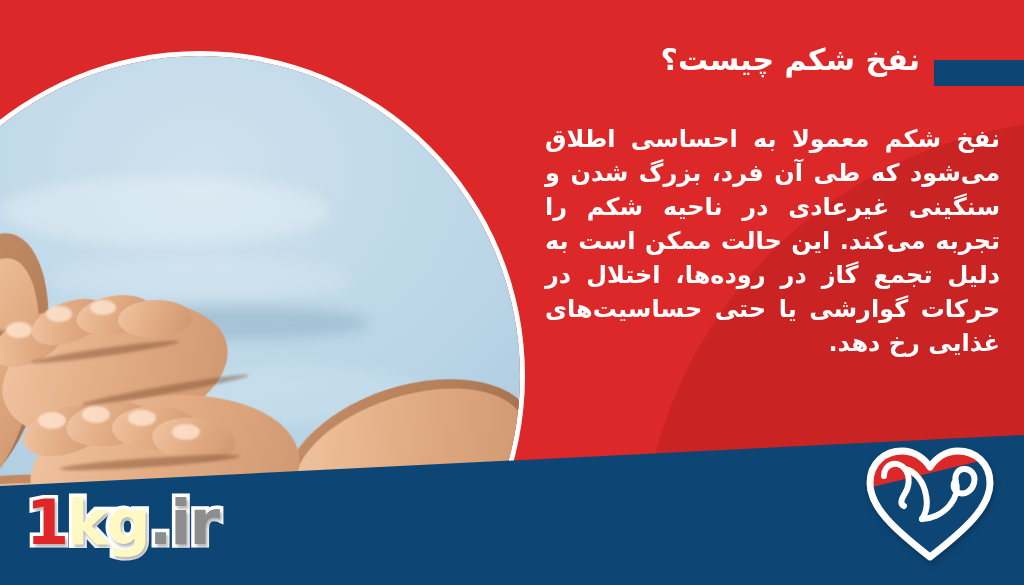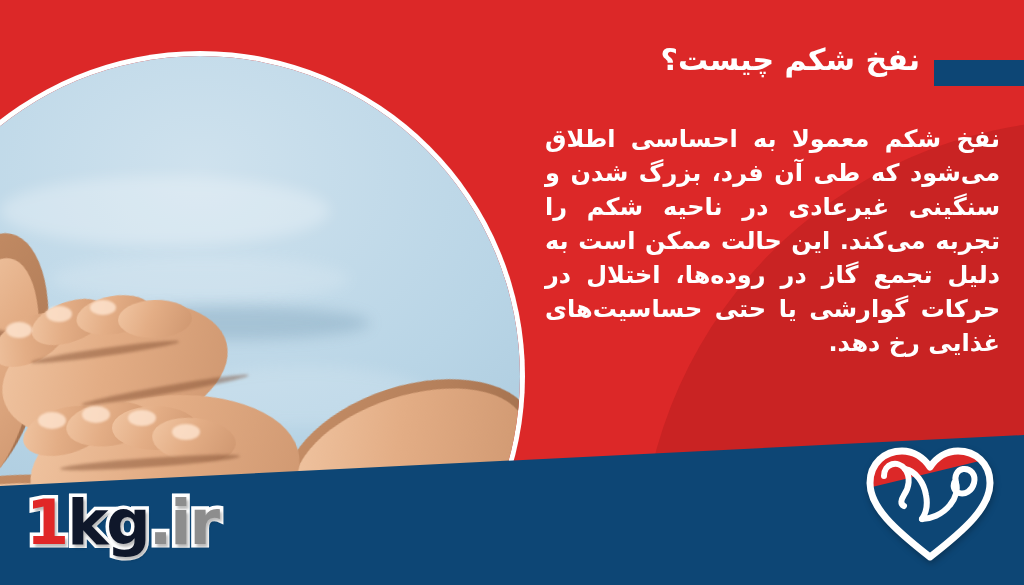--- a/index.html
+++ b/index.html
@@ -91,21 +91,21 @@
     font-size:62px;font-weight:bold;line-height:1;
     direction:ltr;white-space:nowrap;
     letter-spacing:-2px;
   }
   .logo span{
     -webkit-text-stroke:7px #ffffff;
     paint-order:stroke fill;
     text-shadow:2px 3px 3px rgba(0,0,0,.28);
   }
   .logo .one{color:#e02727;}
-  .logo .kg{color:#0f172a;margin-top:48px;}
+  .logo .kg{color:#fef9c3;margin-top:48px;}
   .logo .dot,.logo .ir{color:#8d8d8d;}
 
   
   .heart-icon{
     position:absolute;right:28px;bottom:22px;width:132px;height:120px;
   }
   .heart-icon svg{display:block;width:132px;height:120px;
      filter:drop-shadow(1px 3px 3px rgba(0,0,0,.25));}
 </style>
 </head>

